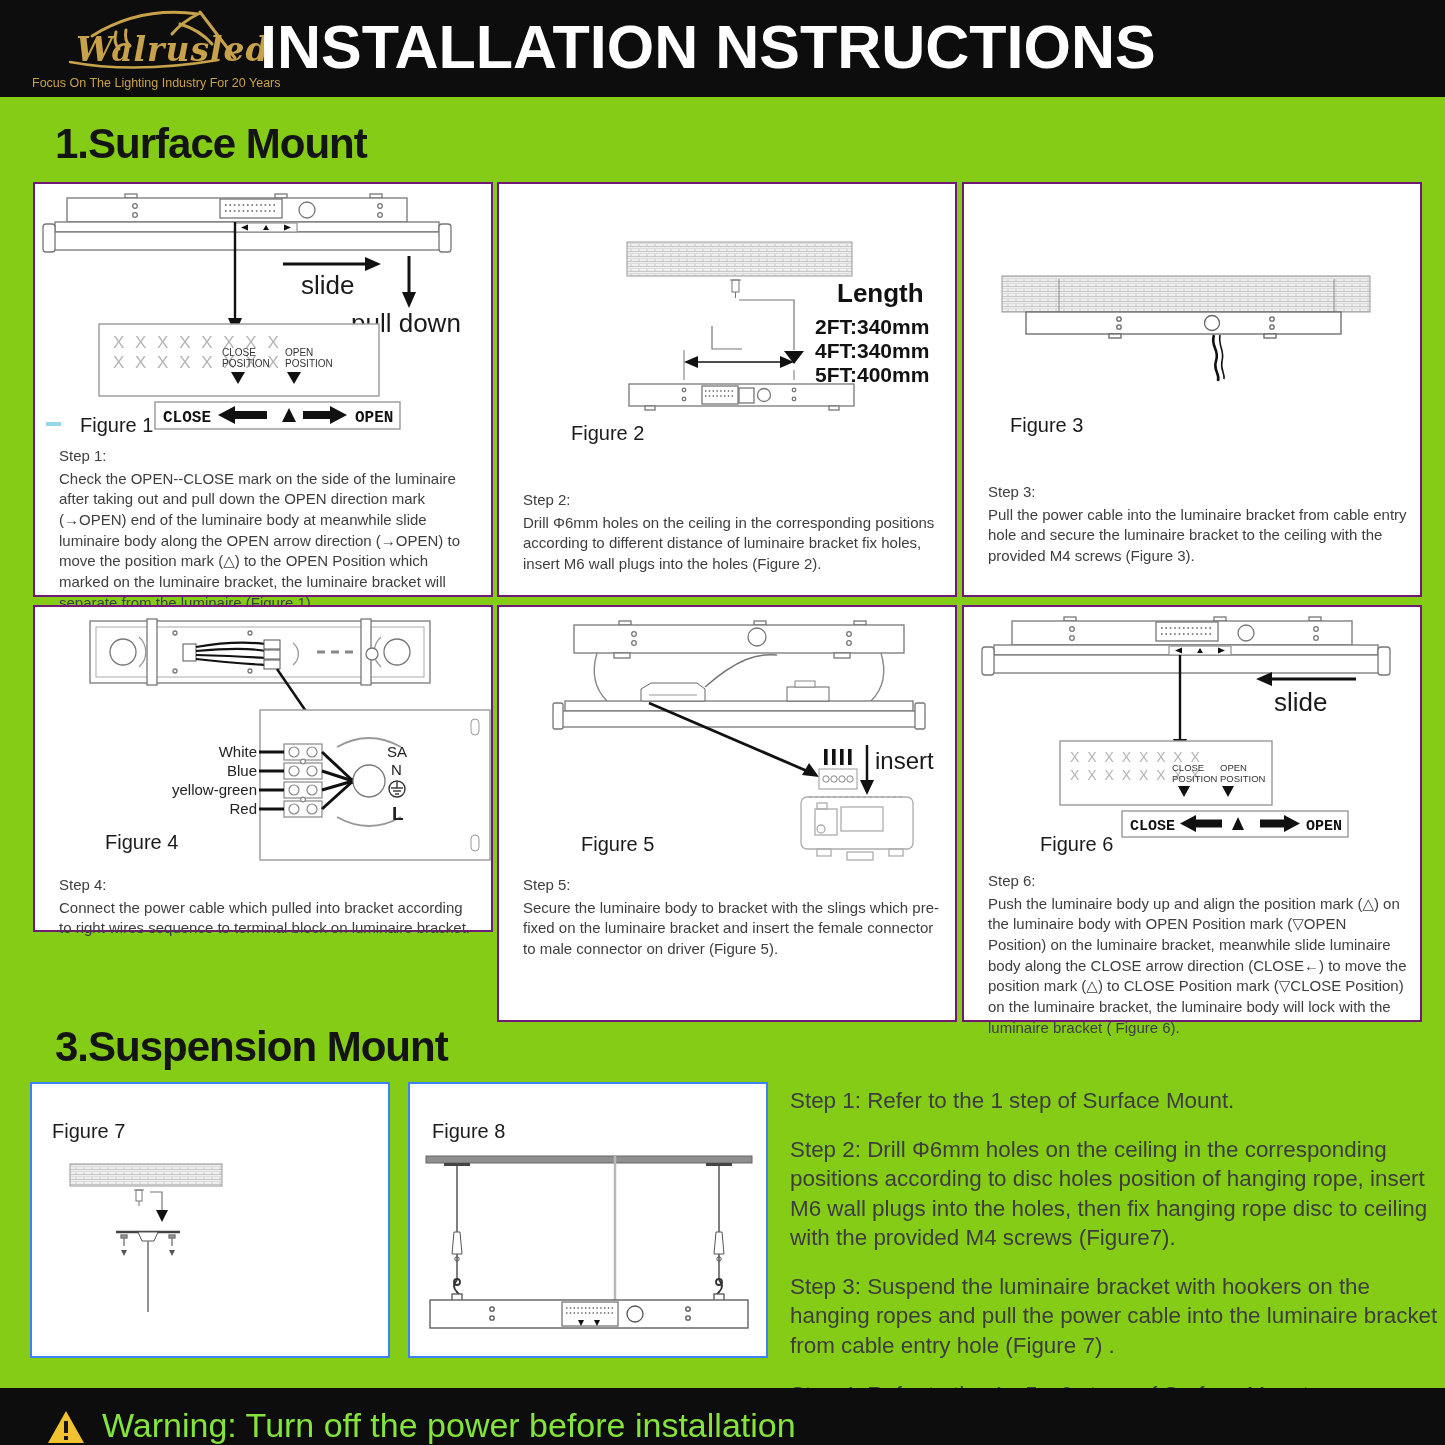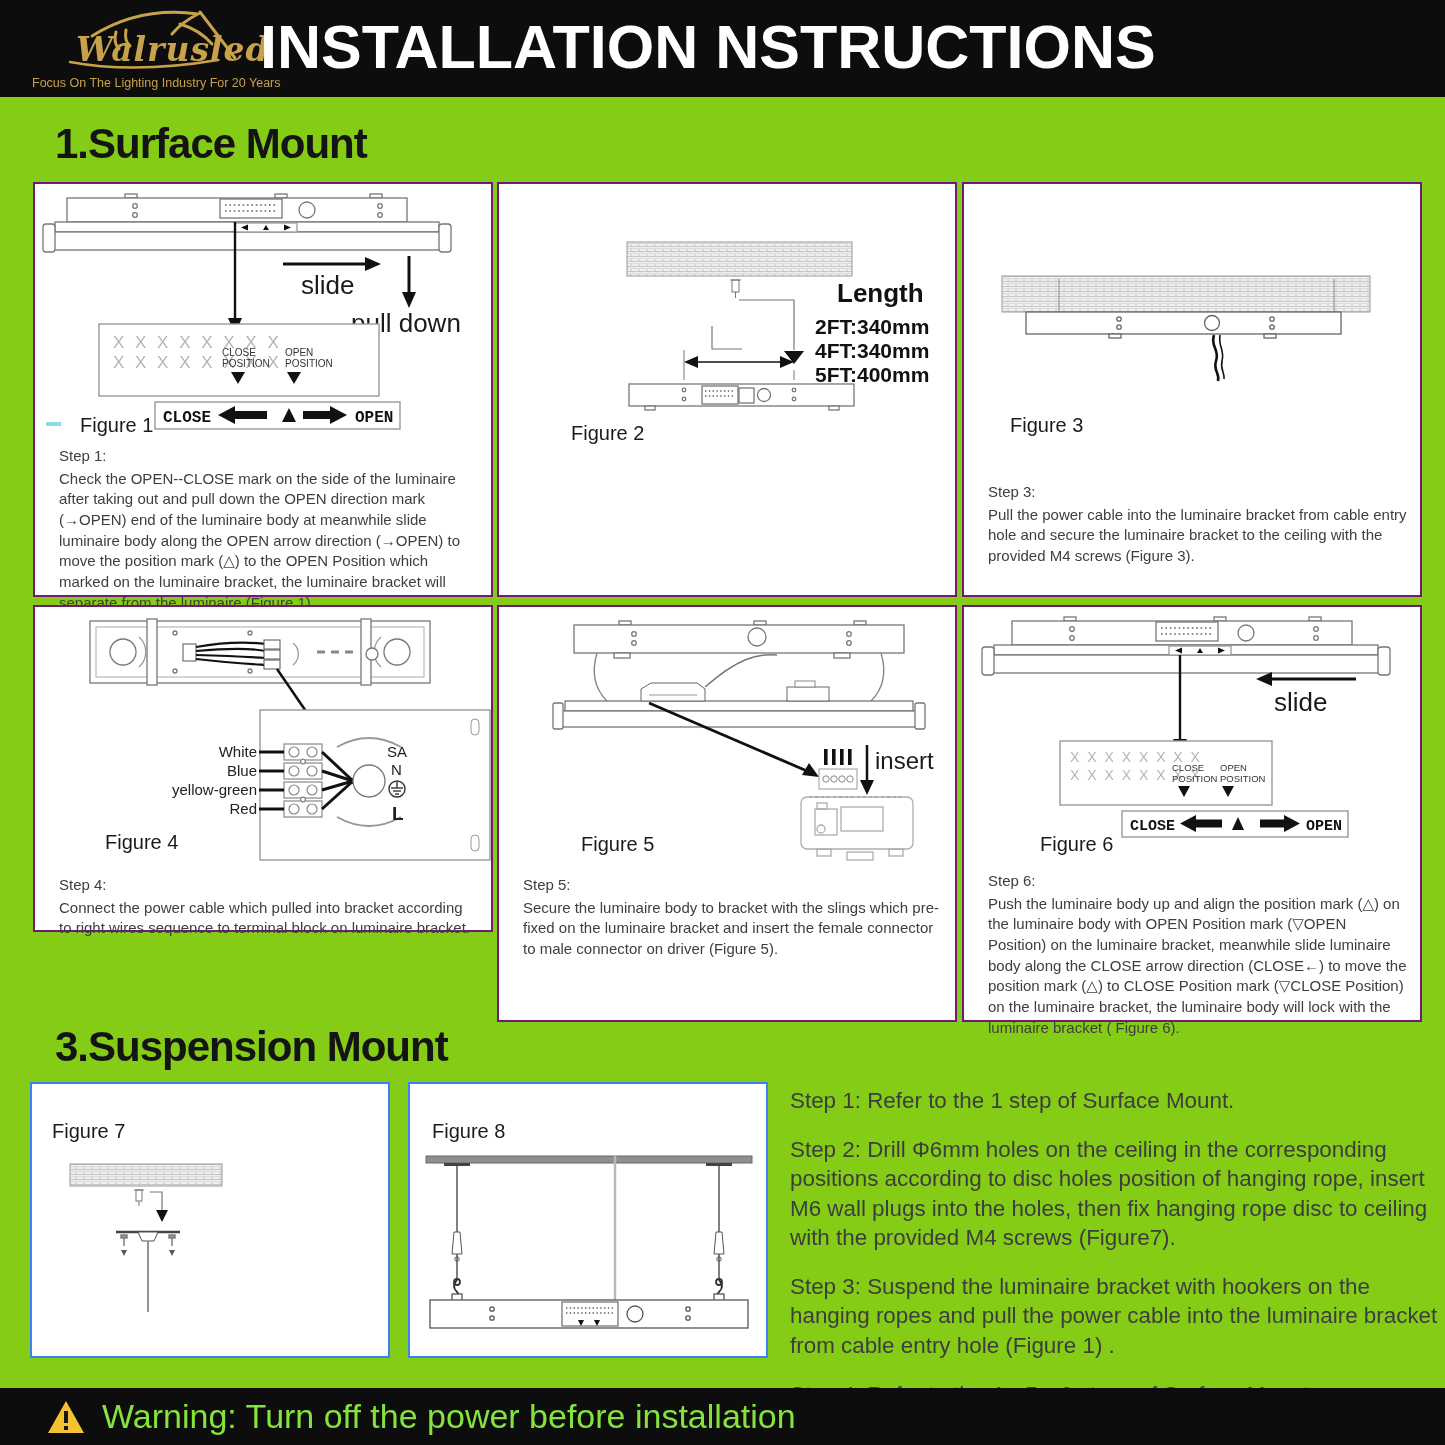--- a/index.html
+++ b/index.html
@@ -26,21 +26,21 @@
   .cyan-dash{position:absolute;left:11px;top:238px;width:15px;height:4px;background:#8fd9e8}
 
   
   .suspbox{position:absolute;width:360px;height:276px;border:2px solid #3b82f6;background:#fff}
   .suspbox svg{position:absolute;left:0;top:58px;width:356px;height:214px}
   .susp-label{position:absolute;font-size:20px;color:#1b1b1b}
   .susp-steps{position:absolute;left:790px;top:1086px;width:655px;font-size:22.4px;line-height:1.32;color:#3d3d3d}
   .susp-steps p{margin-bottom:19px}
 
   
-  .footer{position:absolute;left:0;top:1388px;width:1445px;height:57px;background:#0d0d0d;display:flex;align-items:center}
+  .footer{position:absolute;left:0;top:1388px;width:1445px;height:57px;background:#0d0d0d;display:flex;align-items:flex-end}
   .warn-tri{margin-left:46px;flex:0 0 auto}
   .warn-text{color:#84e33c;font-size:34px;margin-left:16px;white-space:nowrap}
 
   svg text{font-family:"Liberation Sans","DejaVu Sans",sans-serif}
   .mono{font-family:"Liberation Mono","DejaVu Sans Mono",monospace;font-weight:bold}
 </style>
 </head>
 <body>
 
 <div class="page">
@@ -172,20 +172,24 @@
       <g stroke="#888" stroke-width="1.8" stroke-dasharray="1.4 2.4">
         <line x1="206" y1="207" x2="236" y2="207"></line>
           <line x1="206" y1="212" x2="236" y2="212"></line>
       </g>
       <text x="338" y="118" font-size="26" fill="#111" font-weight="600">Length</text>
       <text x="316" y="150" font-size="21" fill="#111" font-weight="700">2FT:340mm</text>
       <text x="316" y="174" font-size="21" fill="#111" font-weight="700">4FT:340mm</text>
       <text x="316" y="198" font-size="21" fill="#111" font-weight="700">5FT:400mm</text>
     </svg>
     <div class="figlabel" style="left:72px;top:238px">Figure 2</div>
+    <div class="step" style="top:306px">
+      <div class="step-title">Step 2:</div>
+      <div class="step-body">Drill Φ6mm holes on the ceiling in the corresponding positions according to different distance of luminaire bracket fix holes, insert M6 wall plugs into the holes (Figure 2).</div>
+    </div>
   </section>
 
   <section class="panel" style="left:962px;top:182px;height:415px">
     <svg class="diag" viewBox="0 0 456 255">
       <defs>
         <pattern id="h3p" patternUnits="userSpaceOnUse" width="8" height="5">
           <rect width="8" height="5" fill="#efefef"></rect>
           <path d="M0,2.5 h8 M4,0 v2.5 M0,5 h8" stroke="#b8b8b8" stroke-width="0.7" fill="none"></path>
         </pattern>
       </defs>
@@ -505,21 +509,21 @@
           <line x1="156" y1="171" x2="204" y2="171"></line>
       </g>
       <polygon points="168,178 174,178 171,184" fill="#111"></polygon>
       <polygon points="184,178 190,178 187,184" fill="#111"></polygon>
     </svg>
   </section>
 
   <div class="susp-steps">
     <p>Step 1: Refer to the 1 step of Surface Mount.</p>
     <p>Step 2: Drill Φ6mm holes on the ceiling in the corresponding positions according to disc holes position of hanging rope, insert M6 wall plugs into the holes, then fix hanging rope disc to ceiling with the provided M4 screws (Figure7).</p>
-    <p>Step 3: Suspend the luminaire bracket with hookers on the hanging ropes and pull the power cable into the luminaire bracket from cable entry hole (Figure 1) .</p>
+    <p>Step 3: Suspend the luminaire bracket with hookers on the hanging ropes and pull the power cable into the luminaire bracket from cable entry hole (Figure 7) .</p>
     <p>Step 4: Refer to the 4，5，6 steps of Surface Mount.</p>
   </div>
 
   <footer class="footer">
     <svg class="warn-tri" width="40" height="36" viewBox="0 0 40 36">
       <polygon points="20,2 38,34 2,34" fill="#f2c230"></polygon>
       <rect x="18" y="12" width="4" height="12" fill="#151515"></rect>
       <rect x="18" y="27" width="4" height="4" fill="#151515"></rect>
     </svg>
     <div class="warn-text">Warning: Turn off the power before installation</div>

